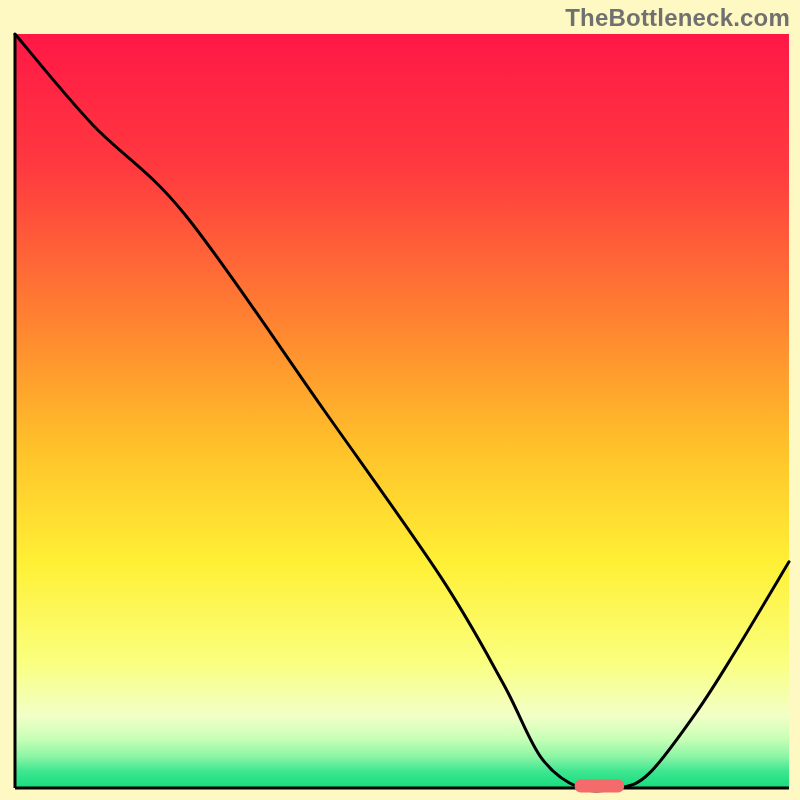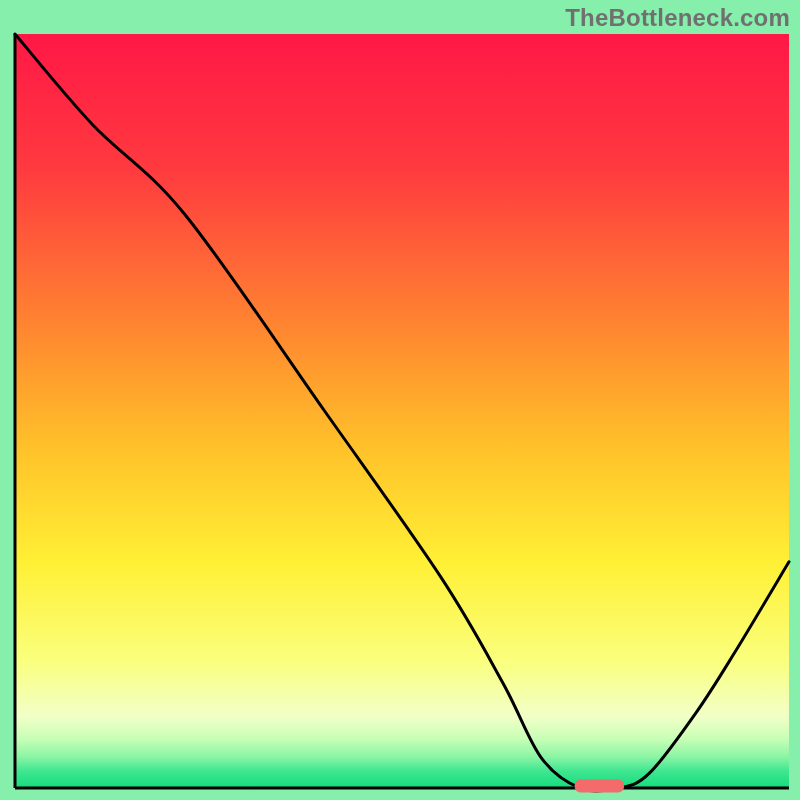--- a/index.html
+++ b/index.html
@@ -8,21 +8,21 @@
     width: 800px;
     height: 800px;
     overflow: hidden;
     background: #000;
     font-family: Arial, Helvetica, sans-serif;
   }
   #stage {
     position: relative;
     width: 800px;
     height: 800px;
-    background: #86efac;
+    background: #fef9c3;
   }
   #watermark {
     position: absolute;
     top: 4px;
     right: 10px;
     font-size: 24px;
     font-weight: bold;
     color: #707070;
     letter-spacing: 0.2px;
   }

